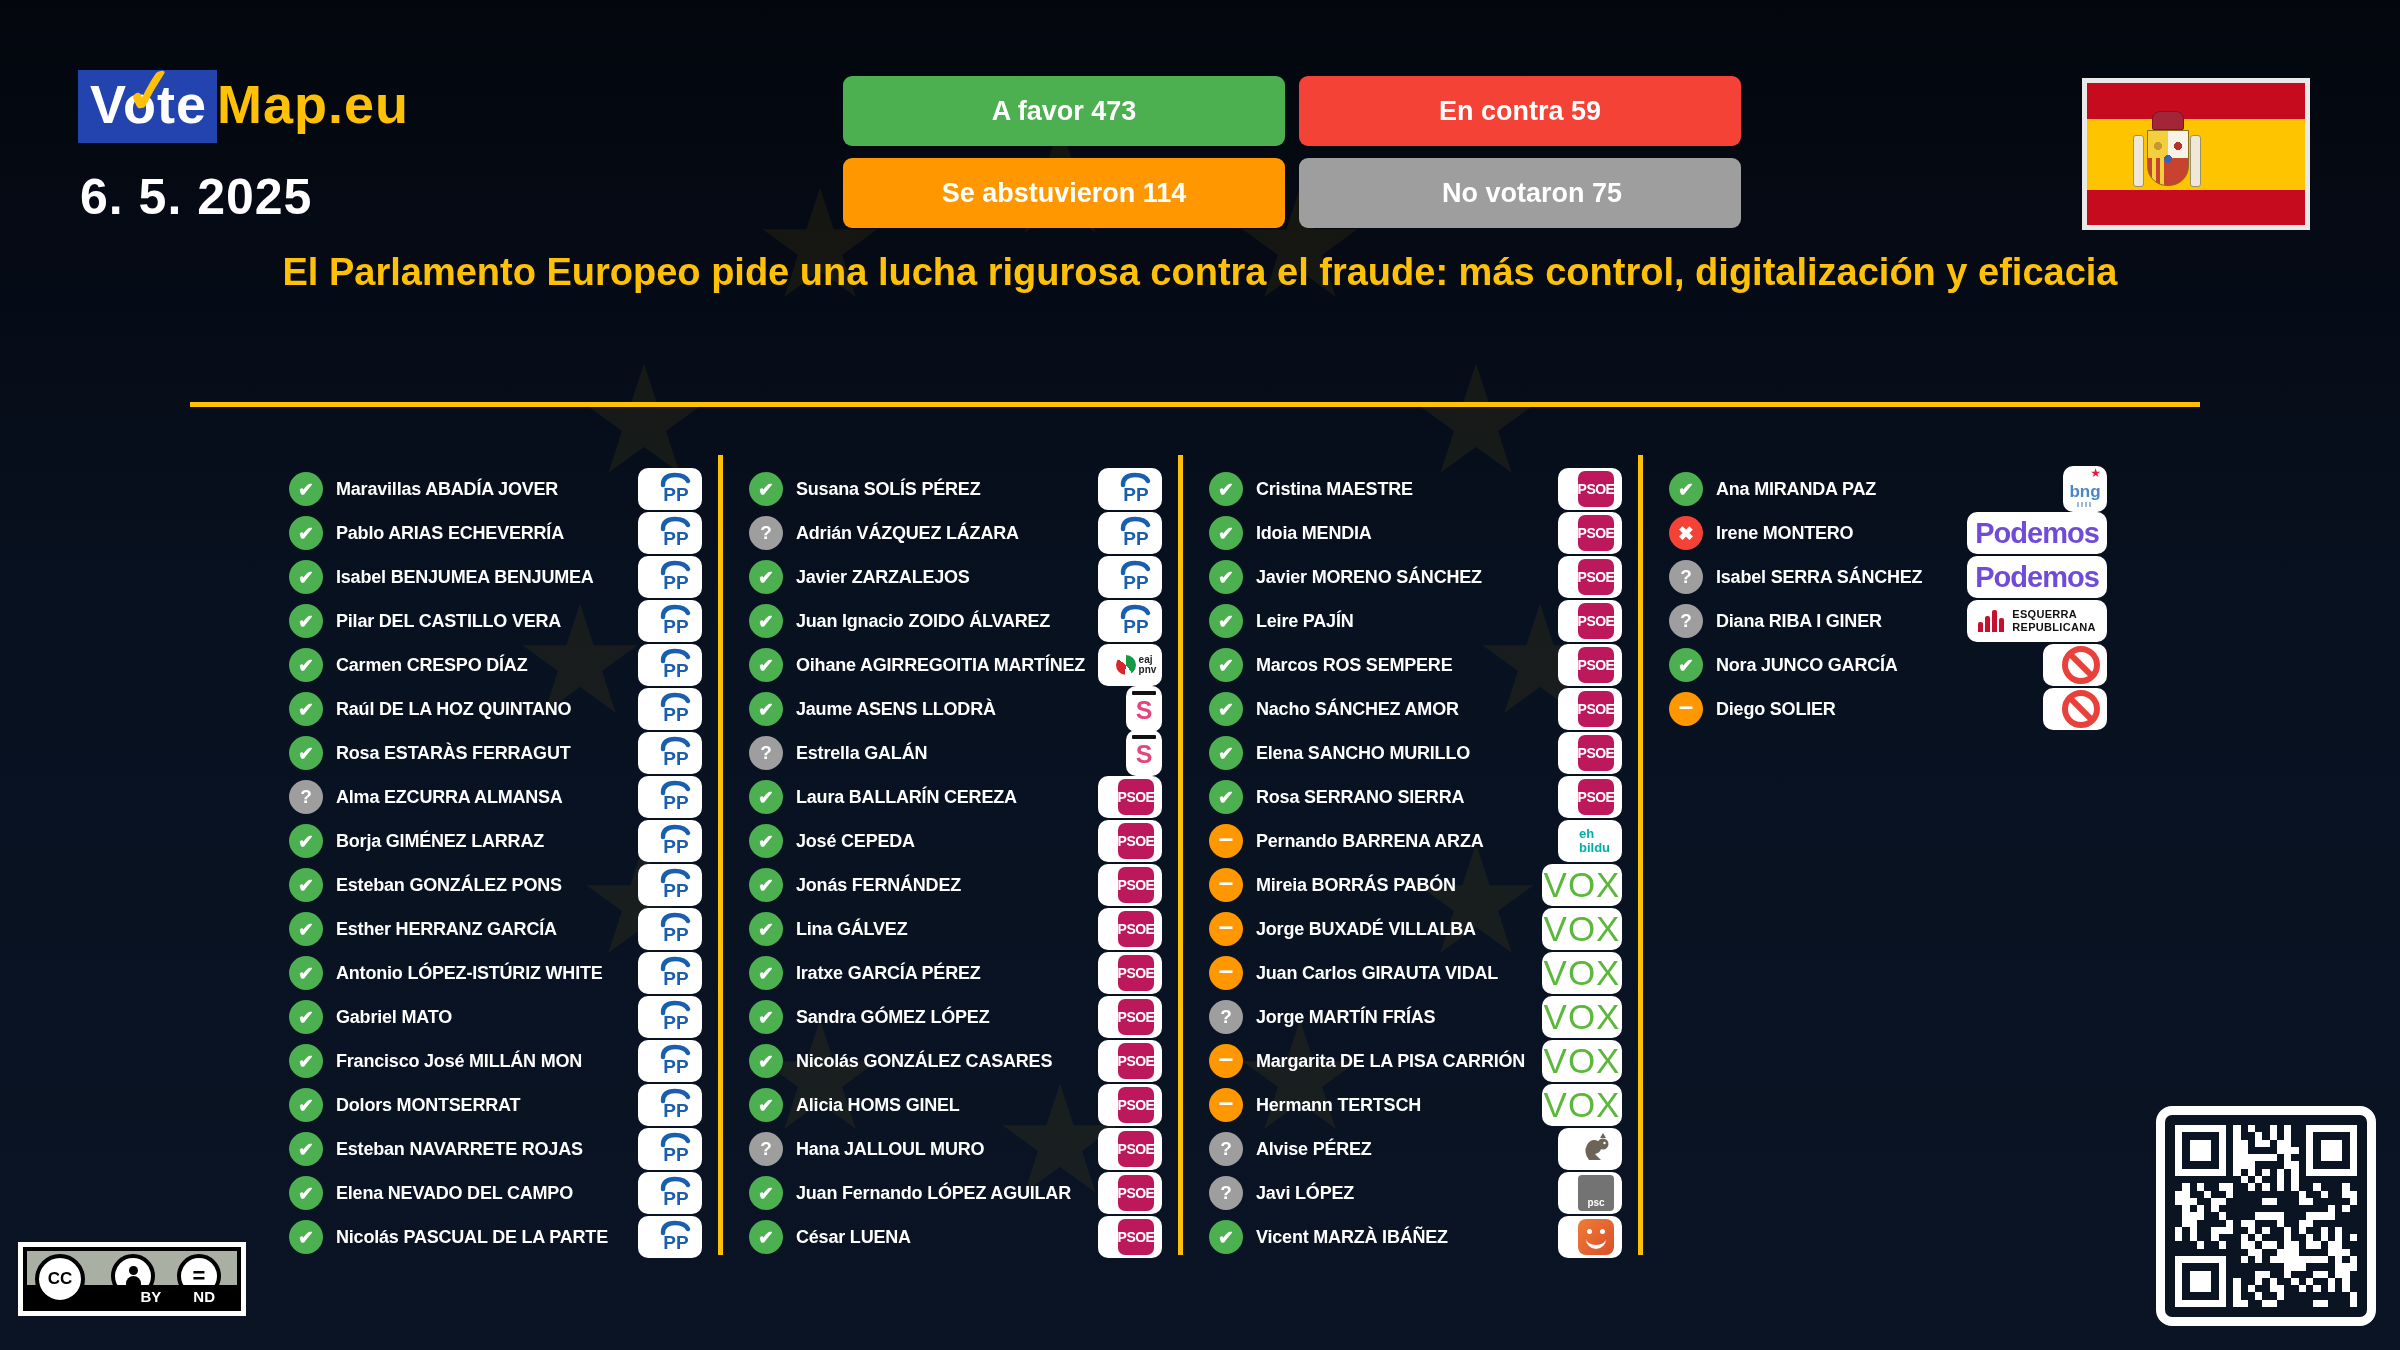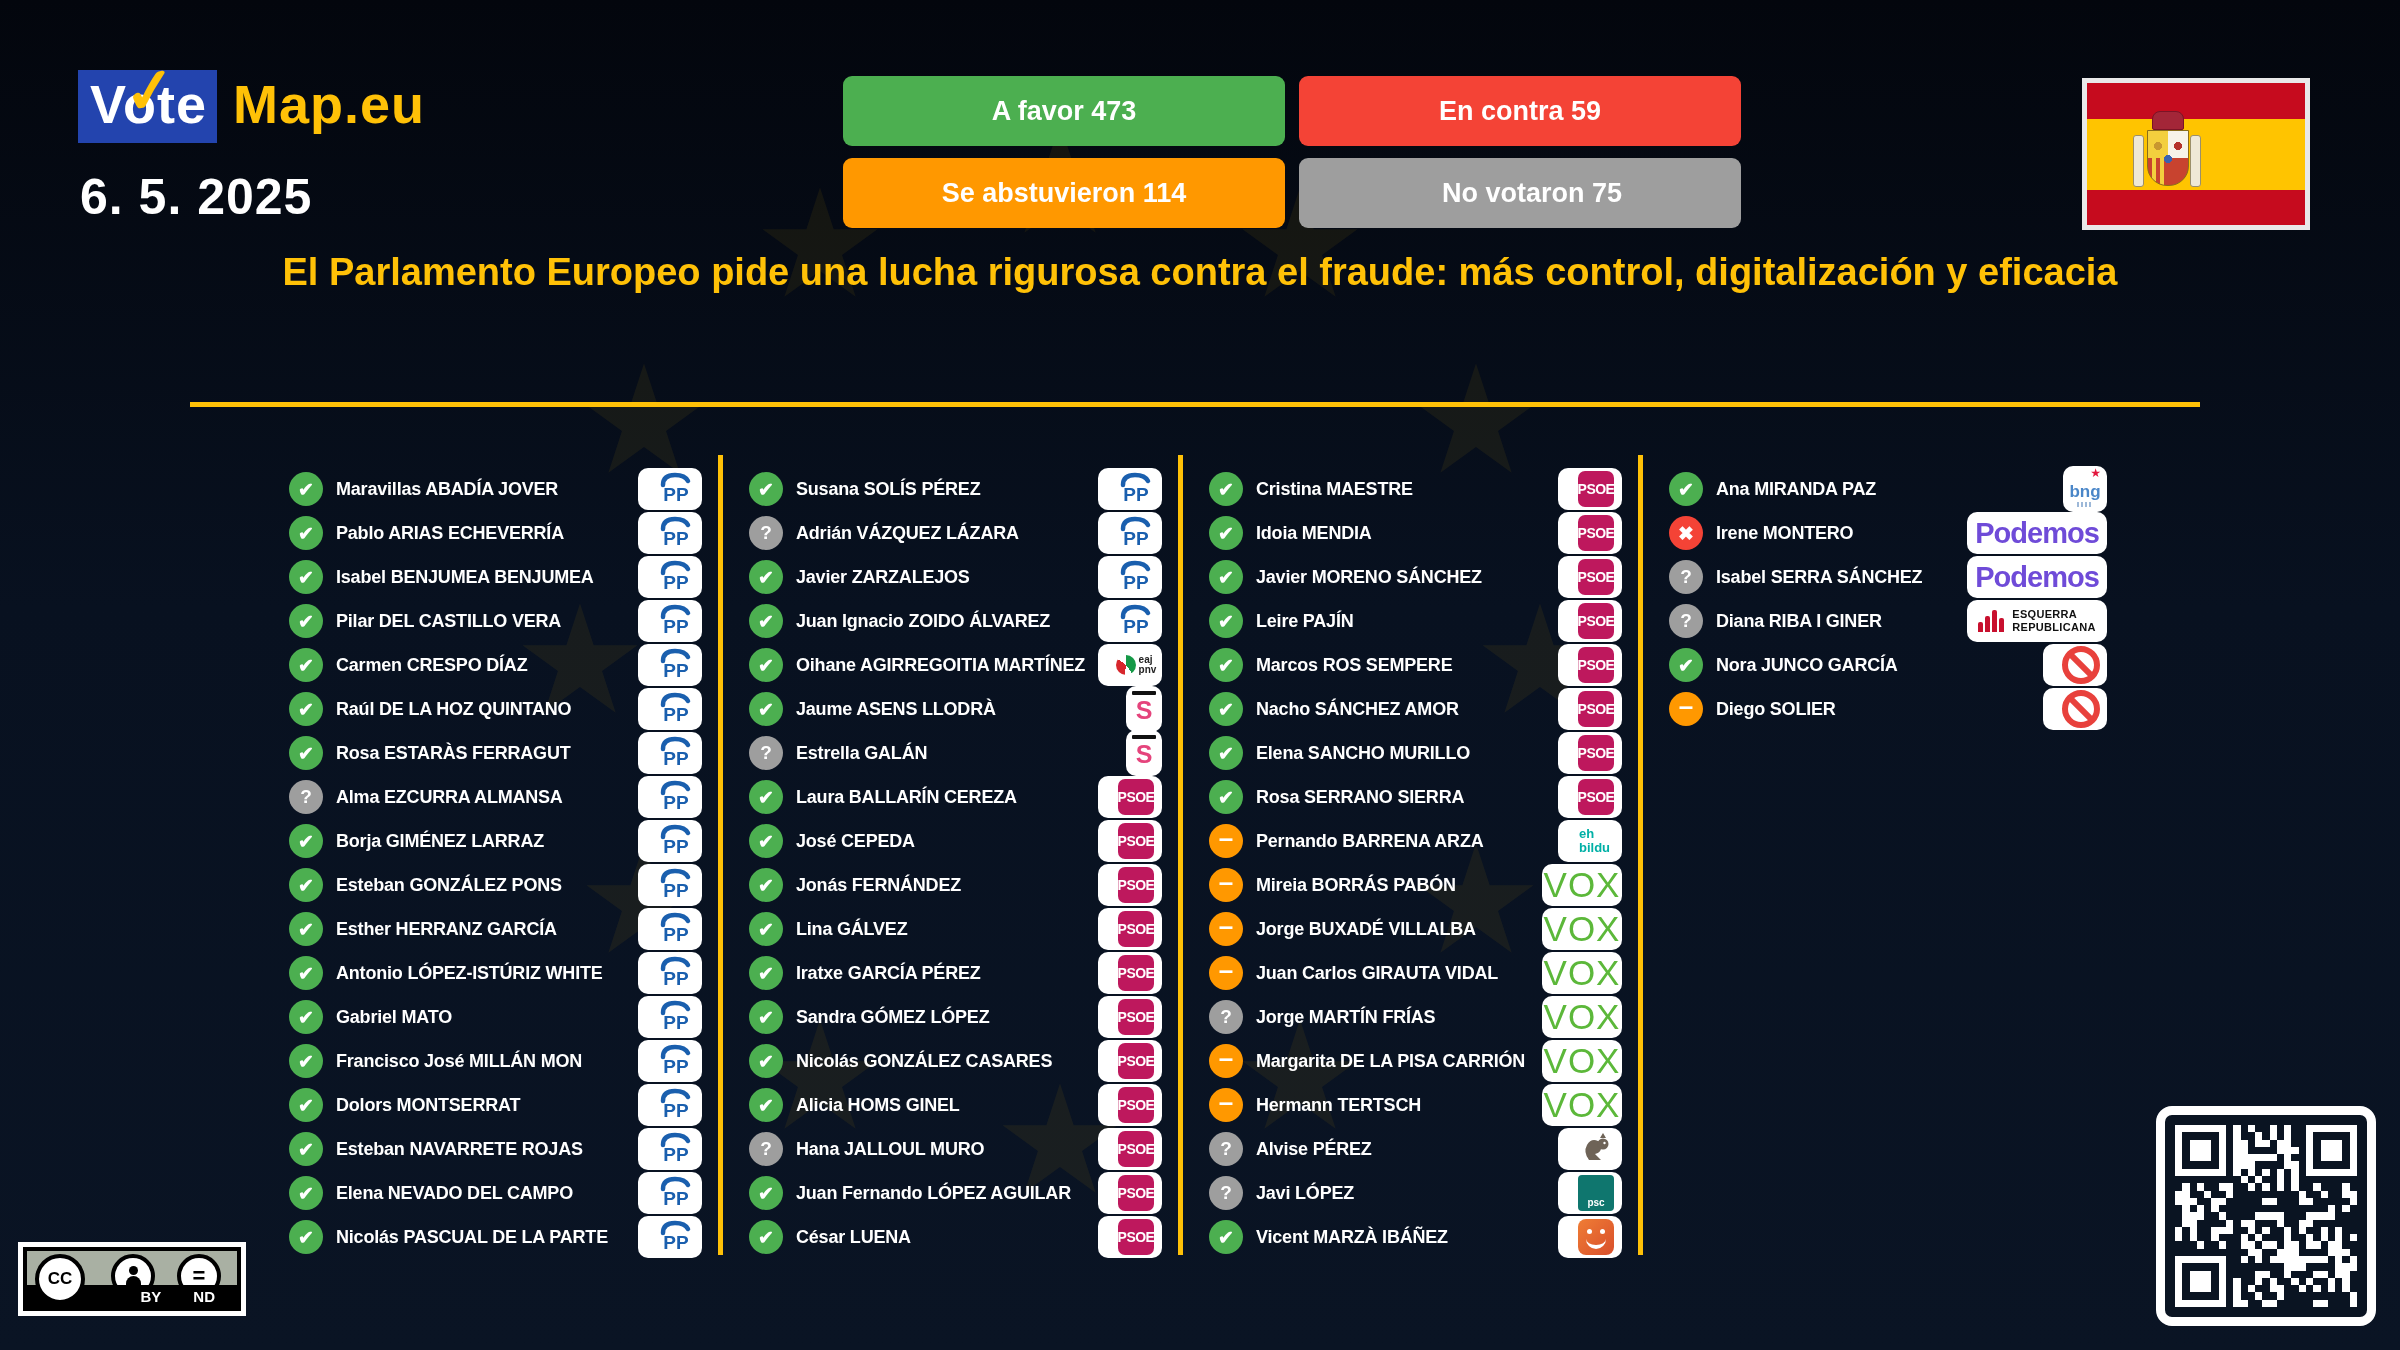--- a/index.html
+++ b/index.html
@@ -6,21 +6,21 @@
   .page{position:relative;width:2400px;height:1350px;overflow:hidden;
         background:linear-gradient(180deg,#03060d 0%,#081120 45%,#0a1424 100%);
         font-family:"Liberation Sans",sans-serif;color:#fff;}
   
   .wm-star{position:absolute;font-size:150px;line-height:1;color:rgba(255,196,0,0.065);
            transform:translate(-50%,-50%);pointer-events:none;}
   
   .site-logo{position:absolute;left:78px;top:70px;font-size:54px;font-weight:bold;letter-spacing:1px;white-space:nowrap;}
   .logo-vote{background:#2344ae;color:#fff;padding:3px 10px 8px 12px;position:relative;display:inline-block;}
   .logo-check{position:absolute;left:46px;top:-16px;color:#ffc107;font-size:62px;font-weight:bold;transform:rotate(-6deg);}
-  .logo-map{color:#ffc107;padding-left:16px;}
+  .logo-map{color:#ffc107;padding-left:0;}
   .date{position:absolute;left:80px;top:168px;font-size:50px;font-weight:bold;letter-spacing:1px;}
   
   .results{position:absolute;left:843px;top:76px;display:grid;grid-template-columns:442px 442px;gap:12px 14px;}
   .result-btn{height:70px;border:none;border-radius:9px;color:#fff;font-size:27px;font-weight:bold;
               font-family:"Liberation Sans",sans-serif;display:flex;align-items:center;justify-content:center;cursor:pointer;}
   .res-favor{background:#4caf50;}.res-contra{background:#f44336;}
   .res-abst{background:#ff9800;}.res-novote{background:#9e9e9e;padding-left:30px;}
   
   .flag{position:absolute;left:2082px;top:78px;width:228px;height:152px;border:5px solid #e9e9e9;box-sizing:border-box;
         background:linear-gradient(180deg,#c60b1e 0 25%,#ffc400 25% 75%,#c60b1e 75% 100%);}
@@ -56,21 +56,21 @@
   .logo-host{flex:none;display:flex;justify-content:flex-end;}
   
   .plogo{background:#fff;border-radius:10px;height:42px;display:flex;align-items:center;justify-content:center;overflow:hidden;}
   .plogo-sq{width:52px;padding-left:12px;}
   .plogo-vox{width:80px;}
   .plogo-wide{width:140px;}
   .plogo-sumar{width:36px;height:46px;flex-direction:column;justify-content:flex-start;}
   .plogo-bng{width:44px;height:46px;flex-direction:column;position:relative;}
   .psoe-box{width:36px;height:36px;background:#be185d;border-radius:7px;color:#fff;font-weight:bold;font-size:14px;
             display:flex;align-items:center;justify-content:center;letter-spacing:-0.5px;}
-  .psc-box{width:36px;height:36px;background:#0f766e;border-radius:4px;color:#fff;font-weight:bold;font-size:10px;
+  .psc-box{width:36px;height:36px;background:#737373;border-radius:4px;color:#fff;font-weight:bold;font-size:10px;
            display:flex;align-items:flex-end;justify-content:center;padding-bottom:3px;box-sizing:border-box;}
   .vox-text{color:#5cb83a;font-weight:400;font-size:35px;letter-spacing:1px;}
   .podemos-text{color:#6f4bd8;font-weight:900;font-size:29px;letter-spacing:-1px;}
   .bildu-text{color:#00b0a6;font-weight:900;font-size:13px;line-height:1.05;text-align:left;width:34px;}
   .eaj-swirl{width:20px;height:20px;border-radius:50%;flex:none;margin-right:3px;
              background:conic-gradient(#159947 0 40%,#fff 40% 52%,#d7262c 52% 85%,#fff 85%);}
   .eaj-text{font-size:10px;font-weight:bold;color:#222;line-height:1;text-align:left;}
   .sumar-bar{width:24px;height:4px;background:#111;margin-top:5px;border-radius:1px;}
   .sumar-s{color:#e5447c;font-weight:900;font-size:25px;line-height:1;margin-top:3px;}
   .erc-bars{display:flex;align-items:flex-end;gap:2px;margin-right:8px;}

